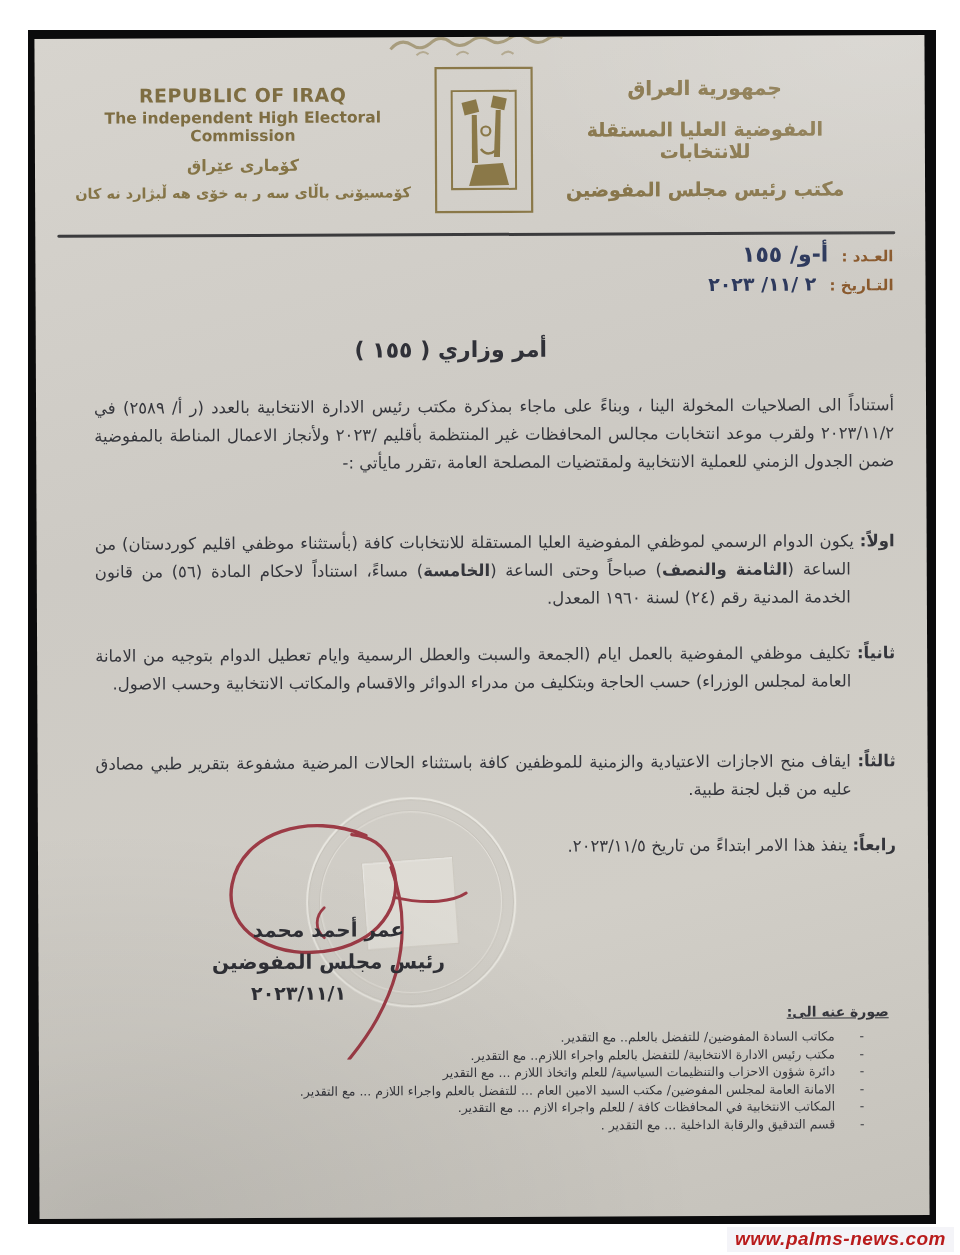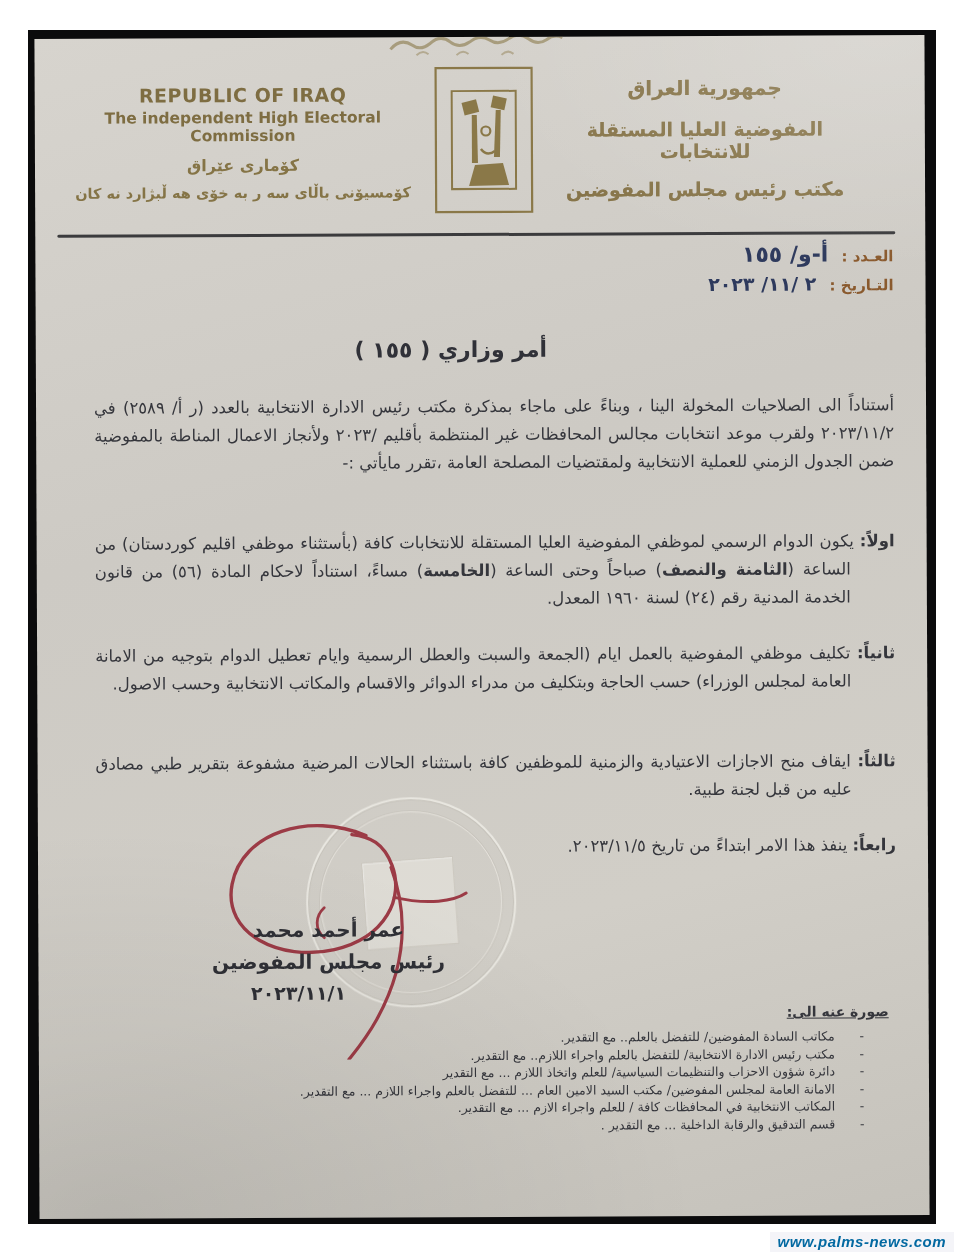--- a/index.html
+++ b/index.html
@@ -91,22 +91,22 @@
   .dist { position:absolute; right:40px; left:40px; top:968px; direction:rtl;
           color:#35363c; }
   .dist-title { font-size:14px; font-weight:bold; text-decoration:underline;
                 margin-bottom:8px; }
   .dist-row { display:flex; direction:rtl; font-size:12.5px; line-height:17.5px; }
   .dist-row .dash { width:54px; text-align:center; flex:0 0 auto; }
   .dist-row .txt  { flex:0 1 auto; }
 
   
   .watermark { position:absolute; right:6px; bottom:3px; background:#f4f4f8;
-               color:#0369a1; font-family:"Liberation Sans", sans-serif;
-               font-weight:bold; font-style:italic; font-size:15px;
+               color:#b91c1c; font-family:"Liberation Sans", sans-serif;
+               font-weight:bold; font-style:italic; font-size:19px;
                padding:1px 8px 2px 8px; letter-spacing:.5px; }
 </style>
 </head>
 <body>
 
 <div class="stage">
   <div class="photo-frame">
     <div class="paper">
 
       <svg class="hdr-frag" width="190" height="26" viewBox="0 0 190 26">

